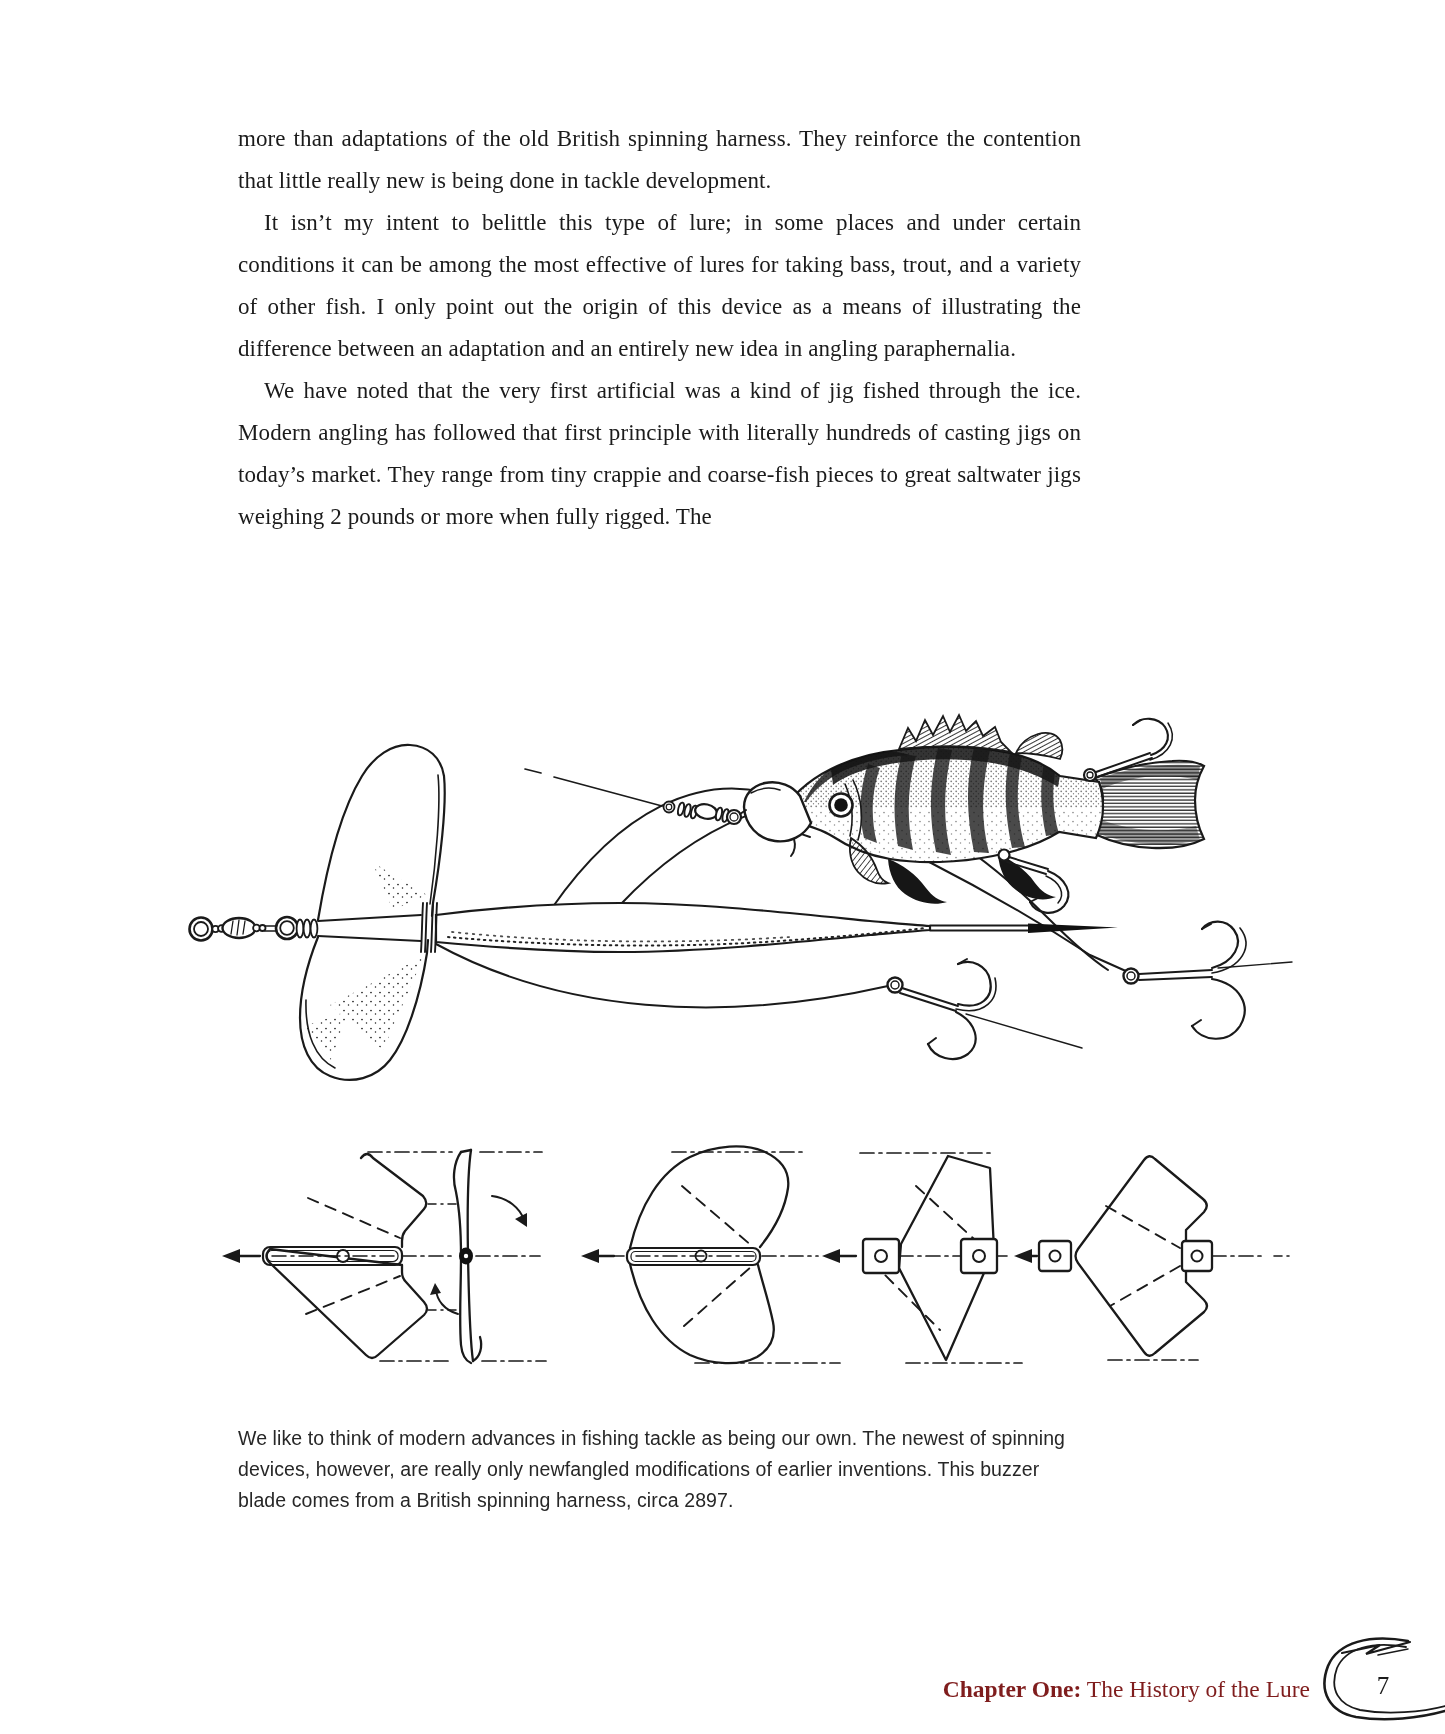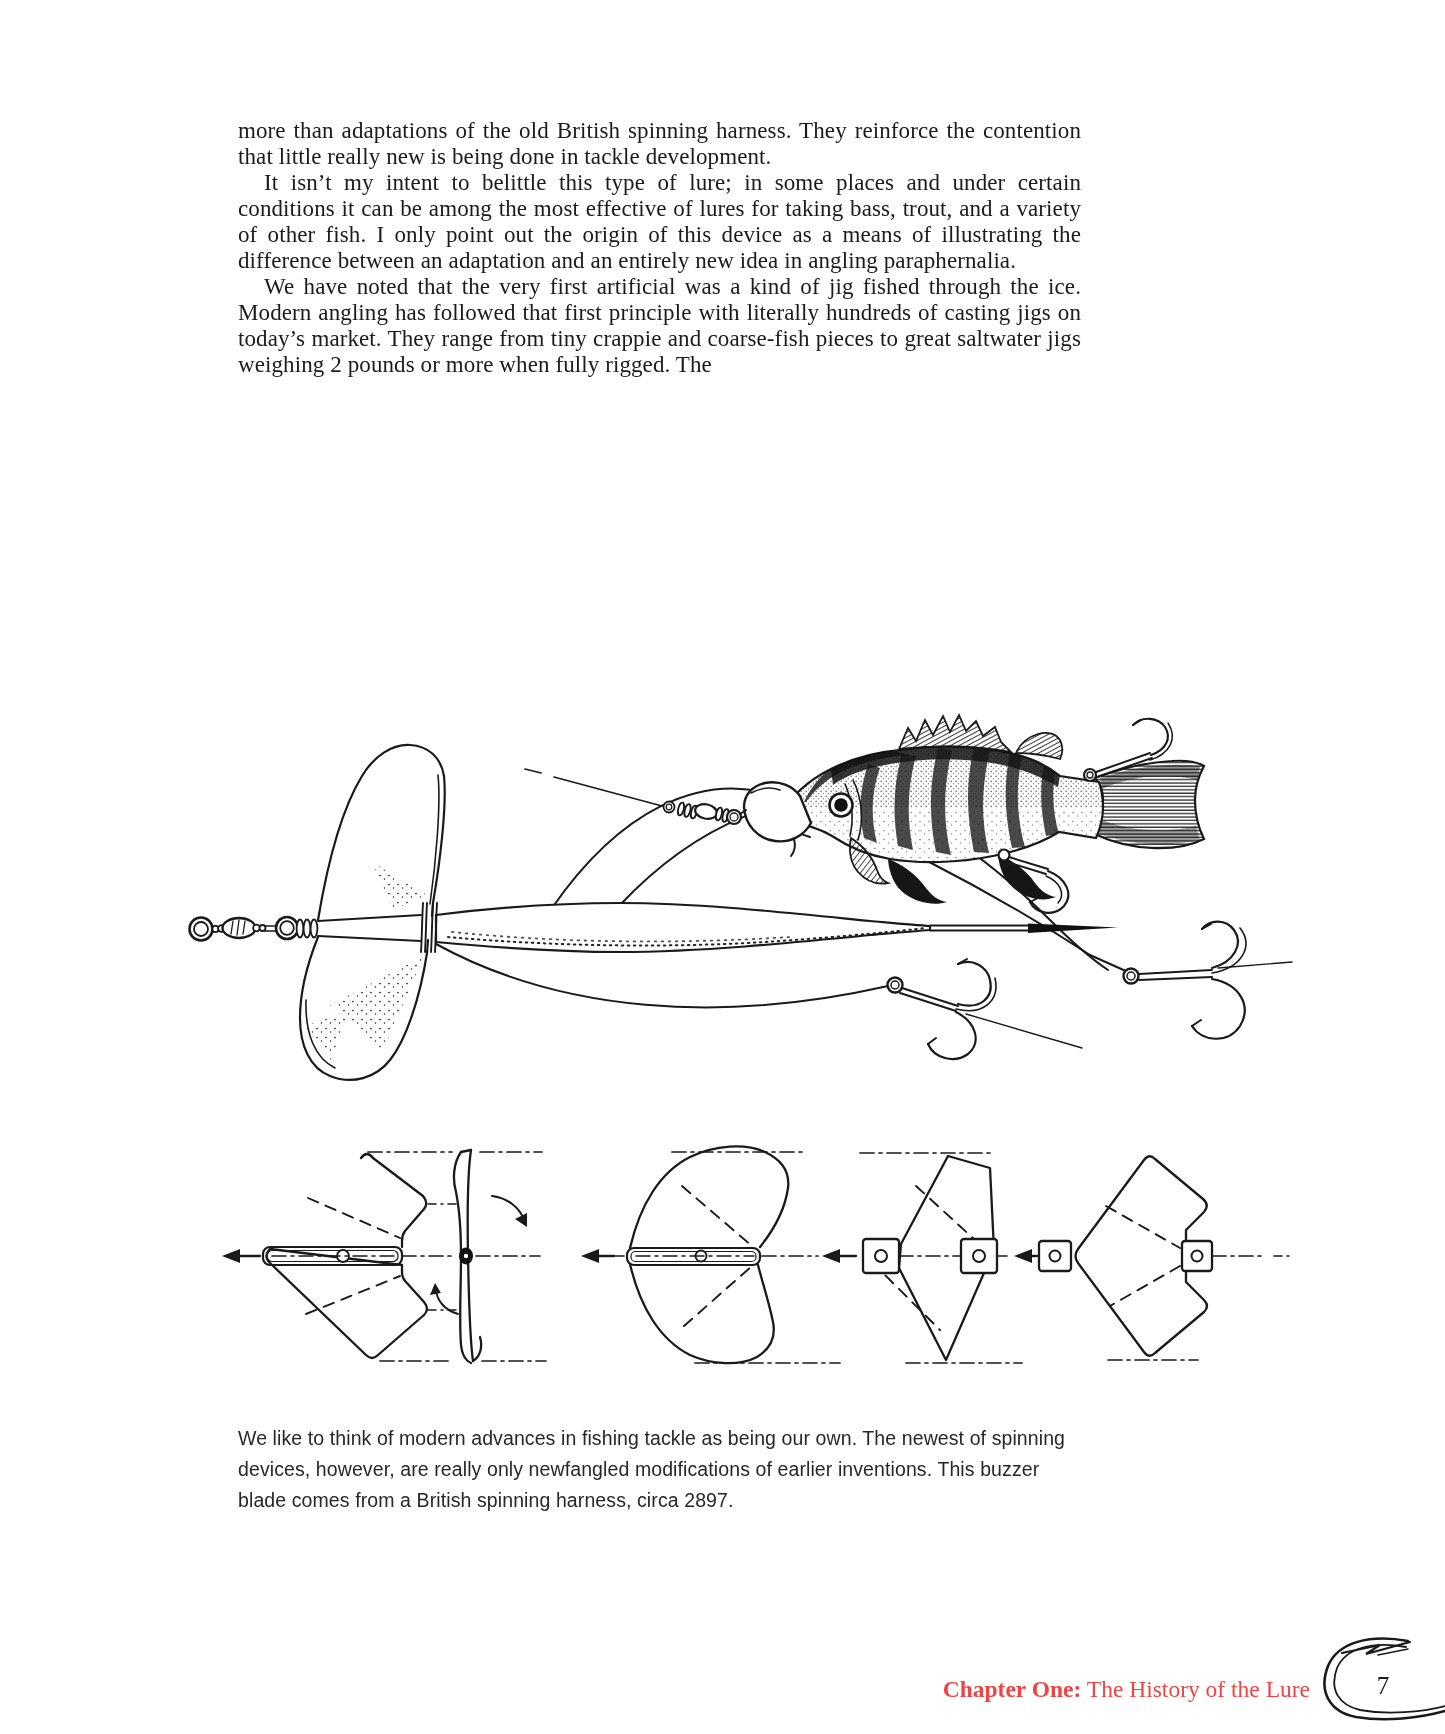--- a/index.html
+++ b/index.html
@@ -7,42 +7,42 @@
     position:relative;
     width:1445px;height:1734px;
     background:#ffffff;
     overflow:hidden;
     font-family:"Liberation Serif", serif;
     color:#1b1b1b;
   }
   .body-text{
     position:absolute;
     left:238px;top:118px;width:843px;
-    font-size:23px;line-height:26px;
+    font-size:23px;line-height:42px;
     text-align:justify;
     letter-spacing:0.1px;
   }
   .body-text p{margin:0;padding:0;}
   .body-text p.indent{text-indent:26px;}
   .illustration-svg{
     position:absolute;left:0;top:640px;width:1445px;height:745px;
   }
   .fig-caption{
     position:absolute;
     left:238px;top:1423px;width:832px;
     font-family:"Liberation Sans", sans-serif;
     font-size:19.5px;line-height:31px;
     color:#272727;
     letter-spacing:0.1px;
   }
   .footer{
     position:absolute;
     top:1676px;right:135px;
     font-size:23.5px;
-    color:#ef4444;
+    color:#7f1d1d;
     white-space:nowrap;
   }
   .footer .chap{font-weight:bold;}
   .hook-svg{
     position:absolute;left:1320px;top:1630px;width:125px;height:98px;
   }
   .page-number{
     position:absolute;left:1365px;top:1672px;width:36px;
     text-align:center;font-size:25px;color:#1b1b1b;
   }

